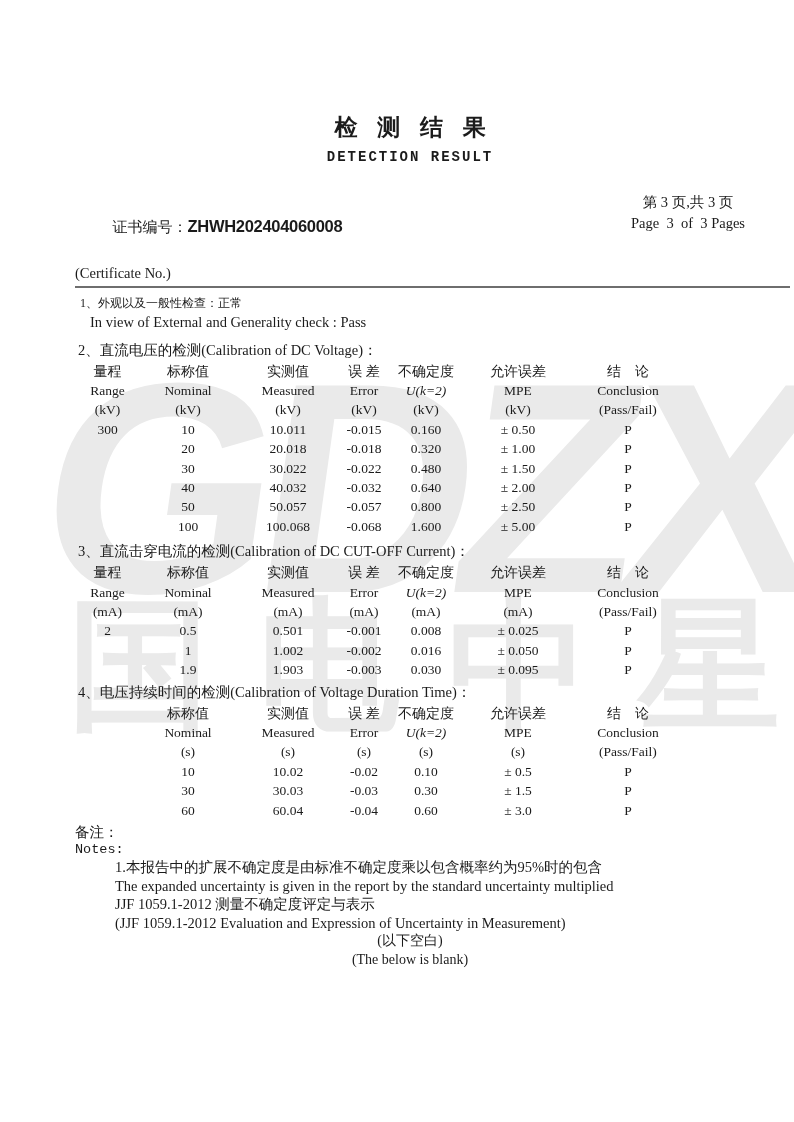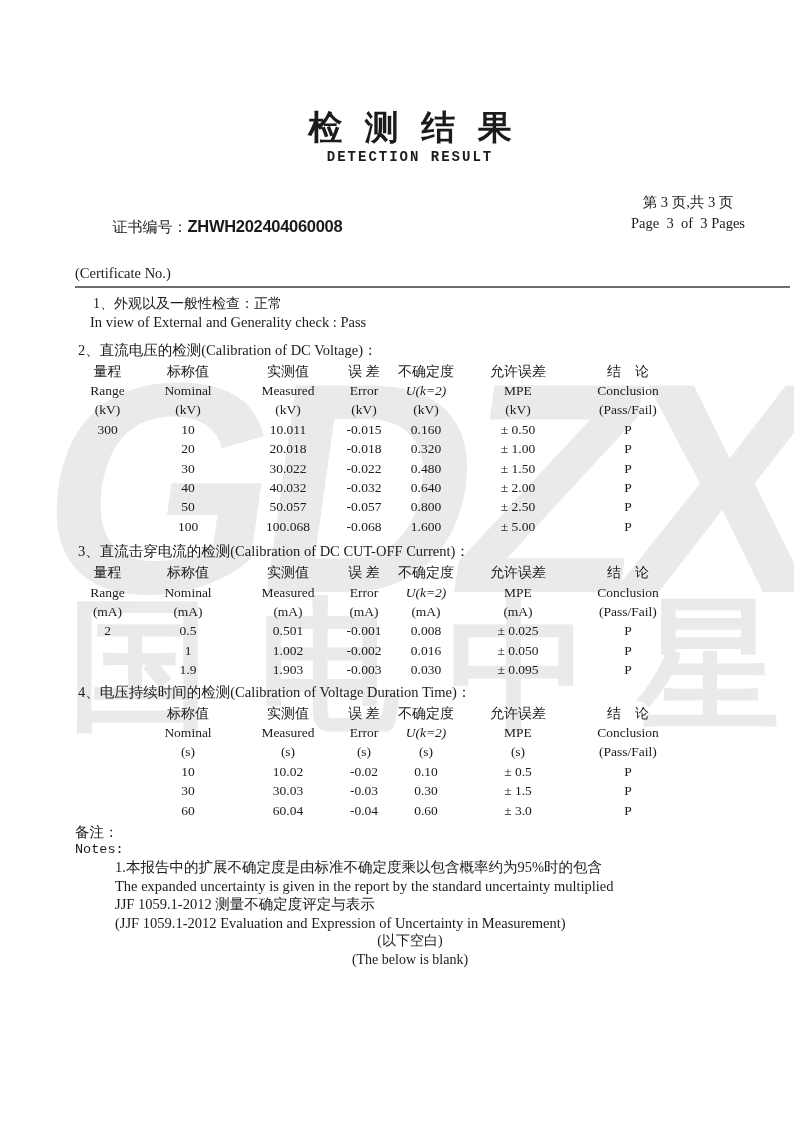--- a/index.html
+++ b/index.html
@@ -19,34 +19,34 @@
   }
   .wm-cjk {
     position:absolute; left:68px; top:594px;
     font-family:"Liberation Sans","DejaVu Sans",sans-serif;
     font-weight:bold; font-size:142px; line-height:142px;
     letter-spacing:48px; color:#eaeaea; white-space:nowrap;
   }
   
   .content { position:absolute; inset:0; z-index:1; box-sizing:border-box;
              padding:112px 49px 0 75px; }
-  .title-zh { text-align:center; font-size:34px; line-height:32px; font-weight:bold;
+  .title-zh { text-align:center; font-size:23px; line-height:32px; font-weight:bold;
               letter-spacing:7px; padding-left:7px; white-space:pre; }
   .title-en { text-align:center; font-family:"Liberation Mono","DejaVu Sans Mono",monospace;
               font-weight:bold; font-size:14px; line-height:18px; letter-spacing:2px;
               margin-top:4px; }
   .cert-row { display:flex; justify-content:space-between; margin-top:26px; }
   .cert-line { font-size:15px; line-height:23px; white-space:pre; }
   .cert-no { font-family:"Liberation Sans","DejaVu Sans",sans-serif; font-weight:700;
              font-size:16.5px; letter-spacing:-0.3px; }
   .cert-en { font-size:14.5px; line-height:22px; }
   .page-nums { text-align:center; }
   .page-nums div { font-size:14.5px; line-height:21px; white-space:pre; }
   .rule { border-top:2.5px solid #6e6e6e; margin-top:2px; margin-right:-45px; }
-  .sec1-zh { margin-top:7px; margin-left:18px; font-size:14px; line-height:17.5px; }
+  .sec1-zh { margin-top:7px; margin-left:5px; font-size:12px; line-height:17.5px; }
   .sec1-en { margin-left:15px; font-size:14.5px; line-height:18px; }
   .sec-title { margin-top:11px; margin-left:3px; font-size:14.5px; line-height:17px; }
   .sec-title.tight { margin-top:7px; }
   .sec-title.tight2 { margin-top:4px; }
   
   table.cal { border-collapse:collapse; table-layout:fixed; width:609px; margin-top:3px; }
   table.cal td { padding:0; text-align:center; font-size:13.5px; height:19.4px;
                  line-height:19.4px; white-space:pre; overflow:visible; }
   table.cal thead tr:nth-of-type(1) td { font-size:14px; }
   table.cal thead tr:nth-of-type(2) td:nth-of-type(5) { font-style:italic; }

